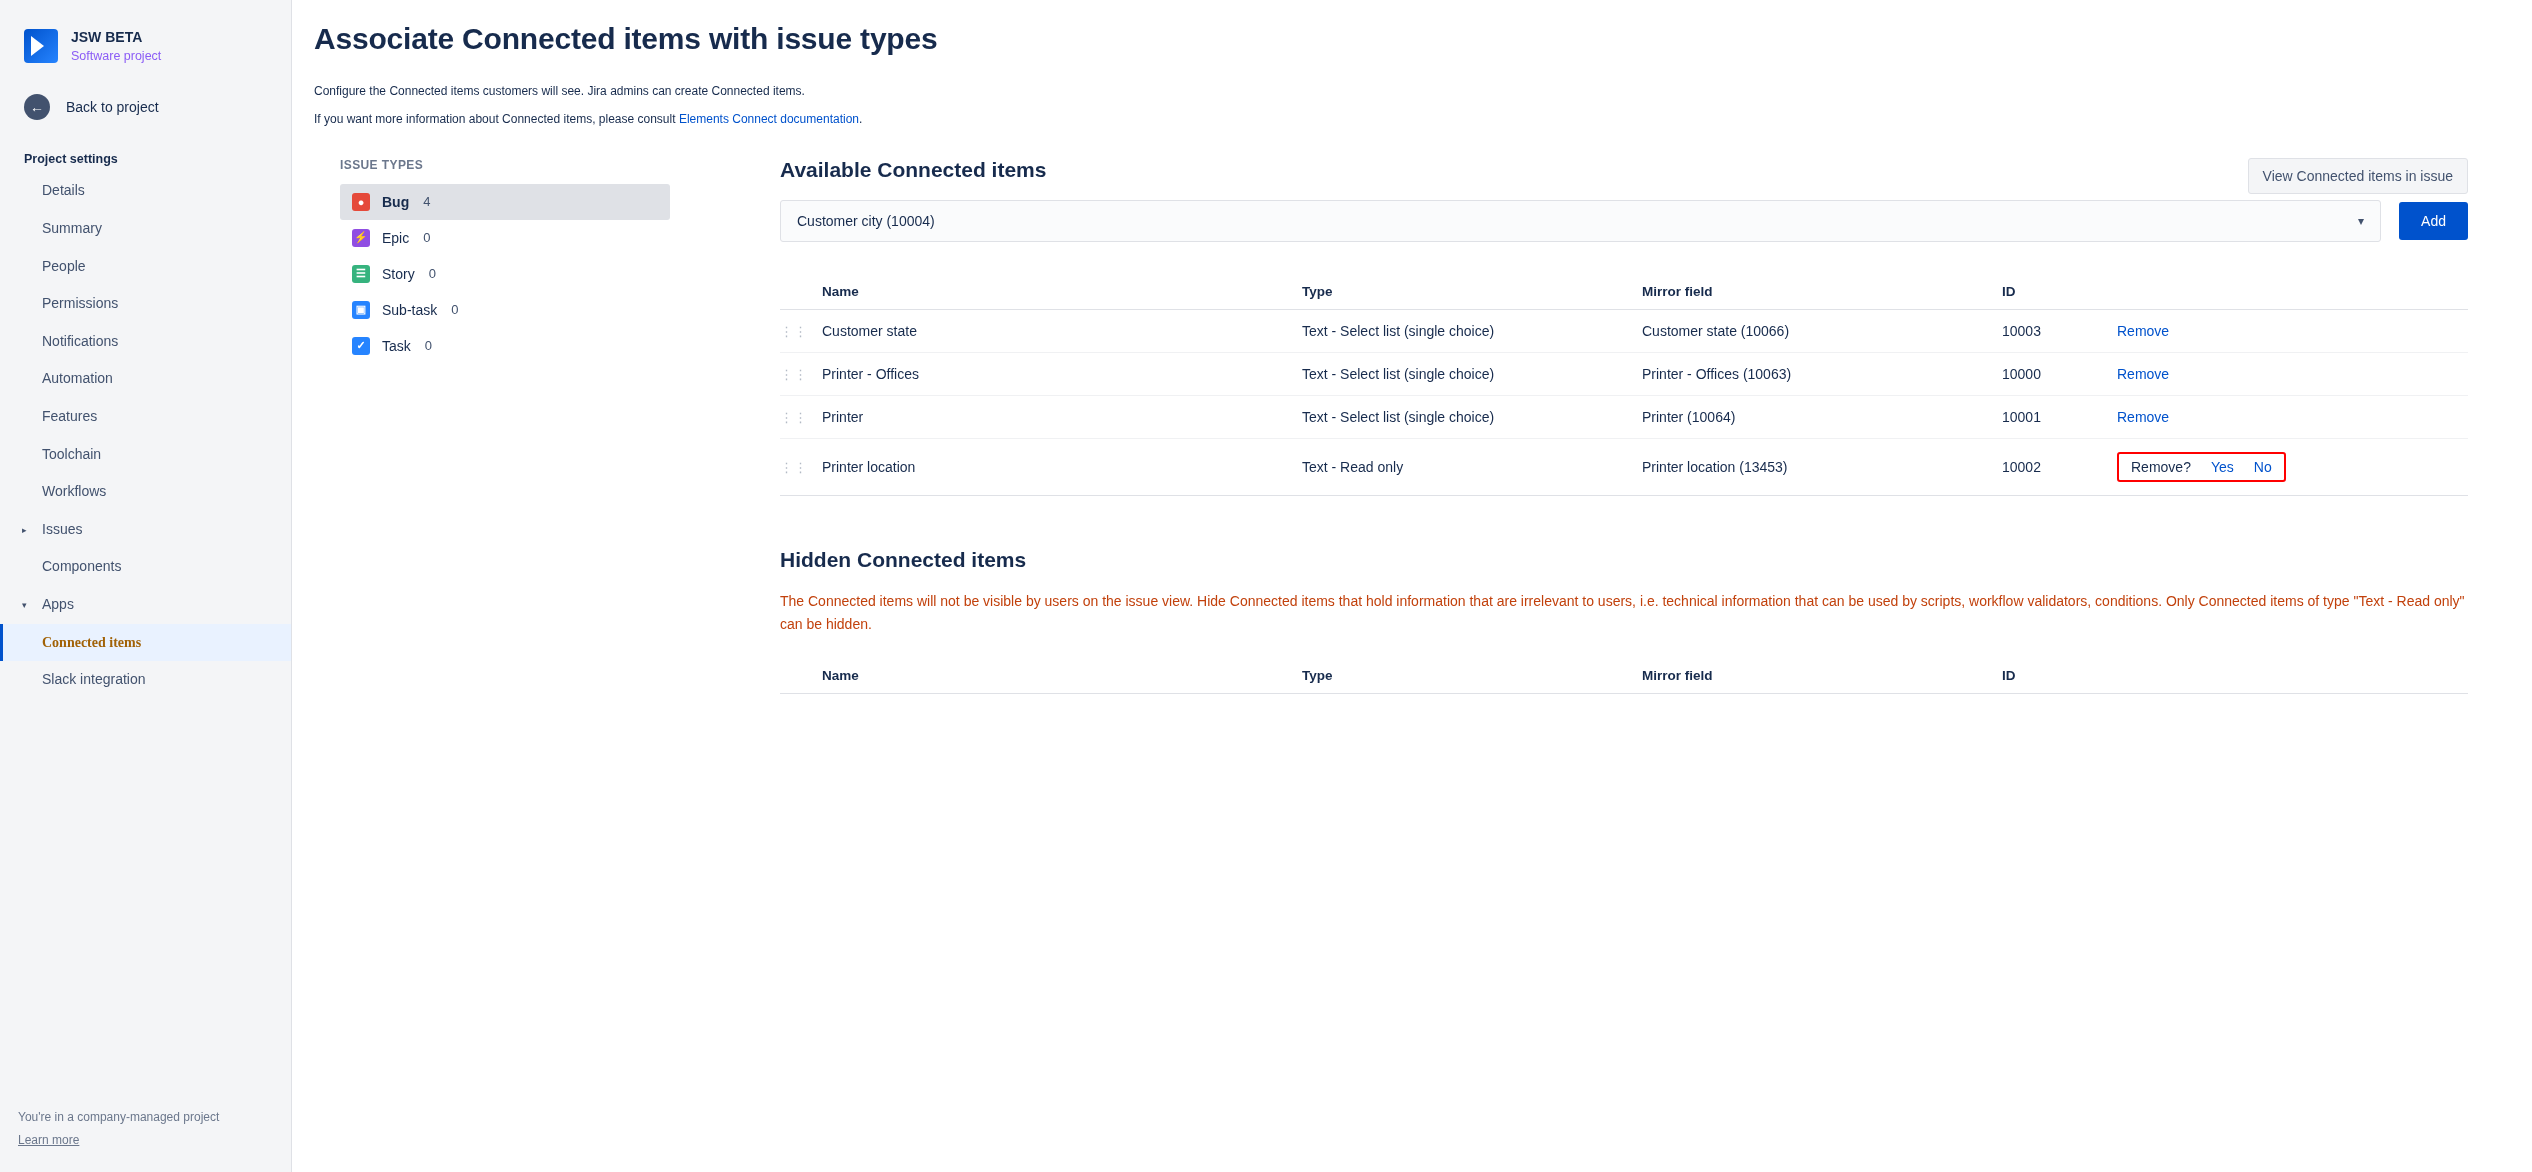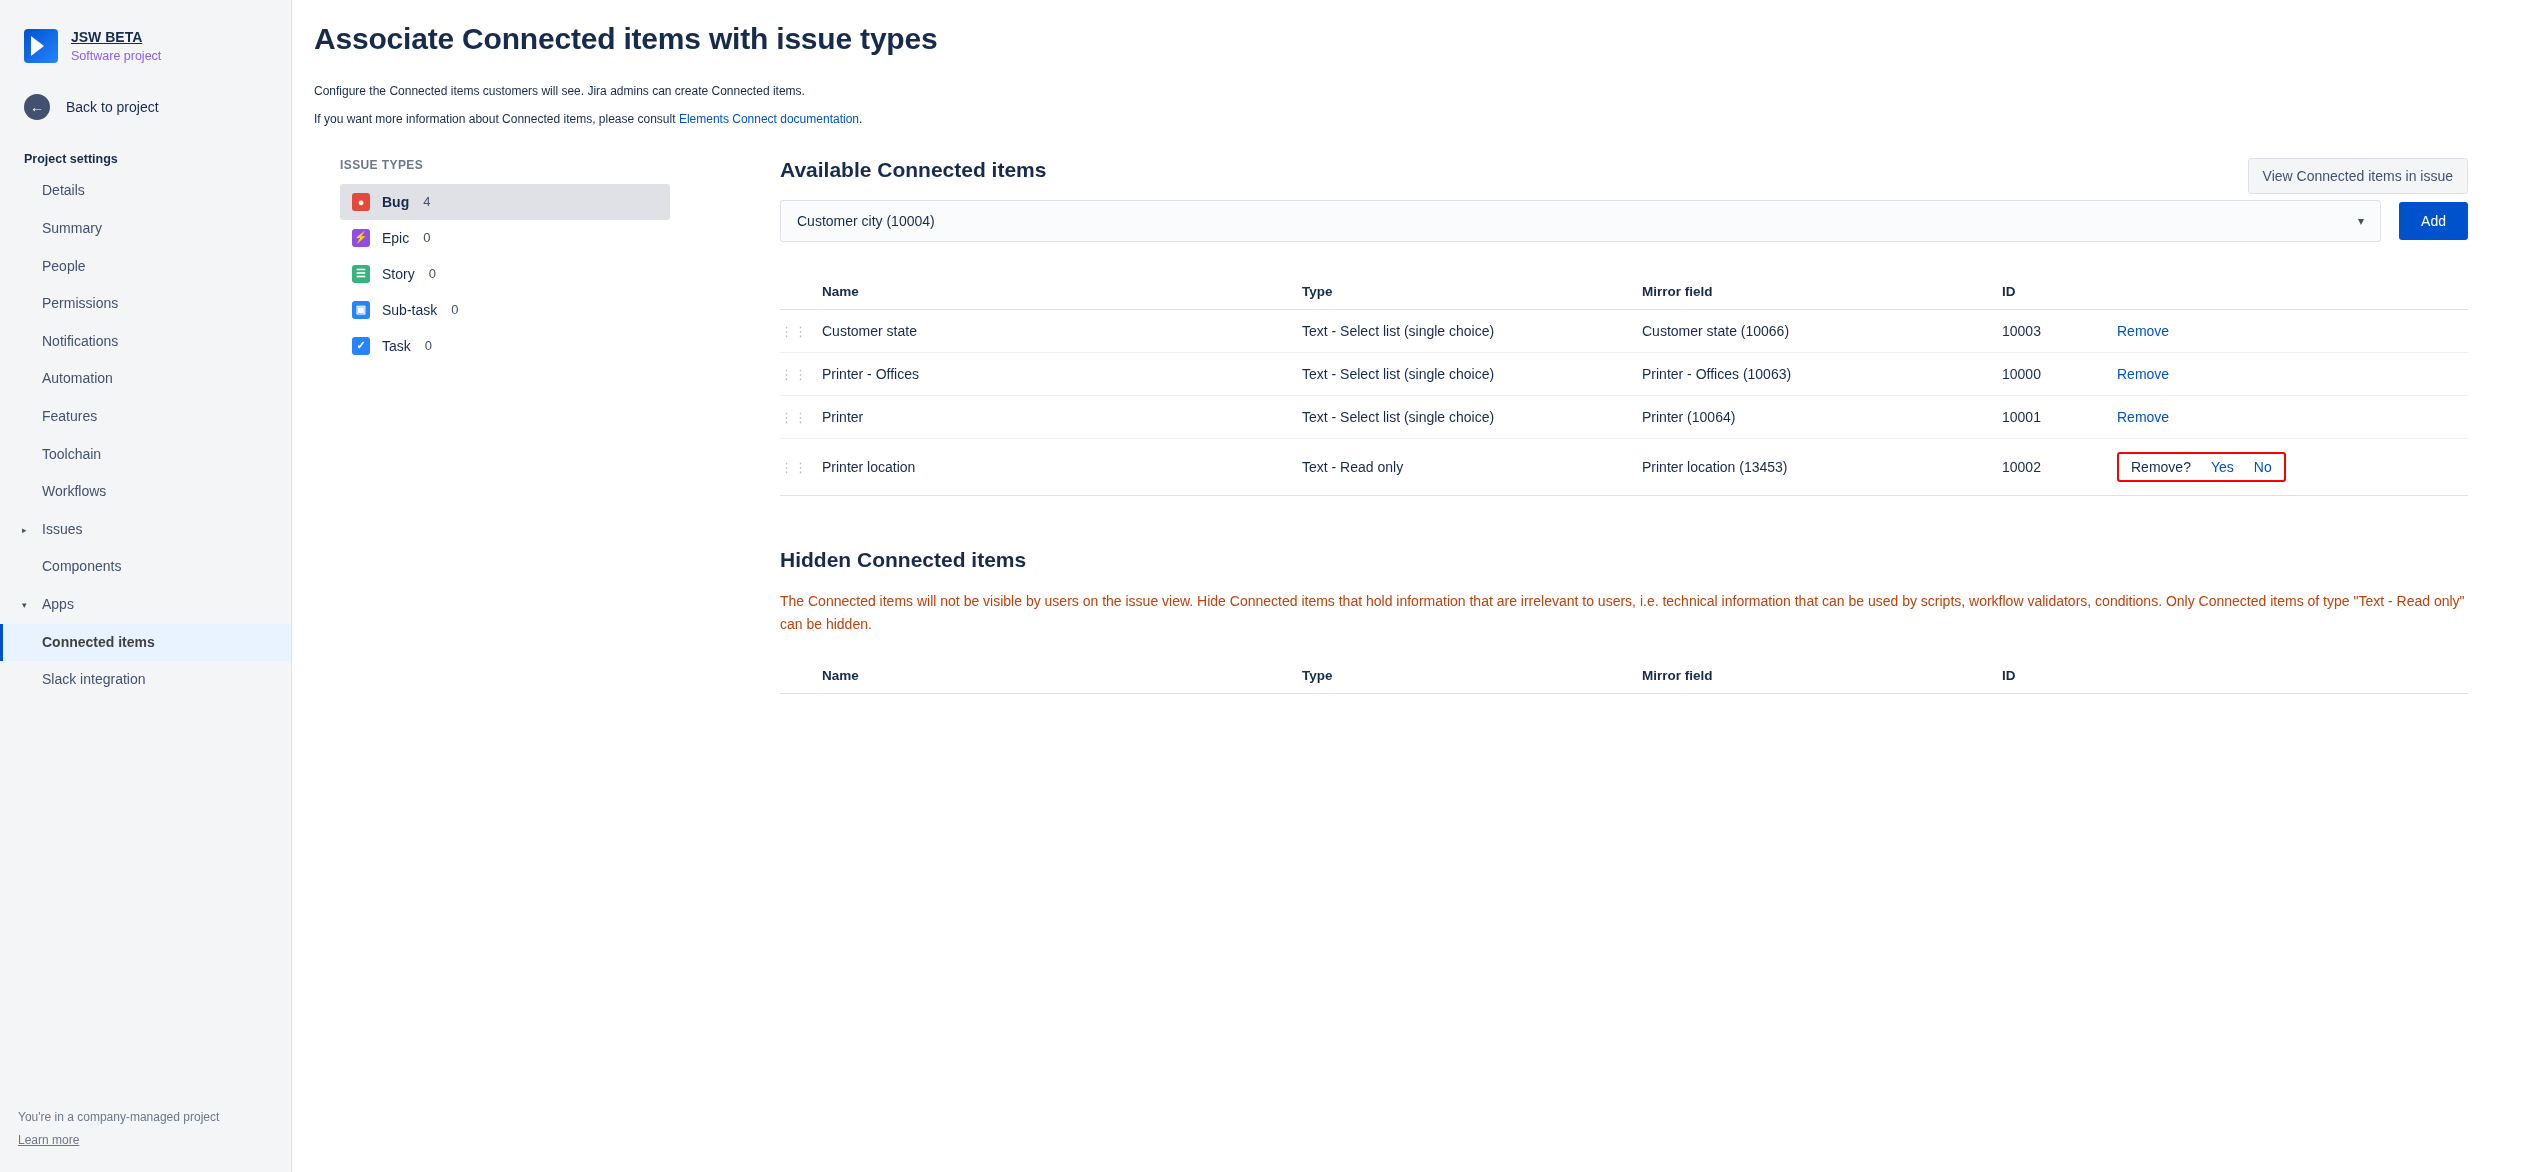--- a/index.html
+++ b/index.html
@@ -45,21 +45,21 @@
   .project-avatar:after {
     content: "";
     position: absolute;
     left: 7px; top: 7px;
     width: 0; height: 0;
     border-left: 13px solid #ffffff;
     border-top: 10px solid transparent;
     border-bottom: 10px solid transparent;
   }
   .project-meta { display: flex; flex-direction: column; line-height: 1.3; }
-  .project-name { font-size: 14px; font-weight: 700; color: #172b4d; text-decoration: underline; }
+  .project-name { font-size: 14px; font-weight: 700; color: #172b4d; }
   .project-type { font-size: 12.5px; color: #8b5cf6; margin-top: 2px; }
 
   .back-row {
     display: flex;
     align-items: center;
     gap: 16px;
     padding: 10px 0 10px 24px;
     cursor: pointer;
   }
   .back-circle {
@@ -93,22 +93,23 @@
     position: absolute;
     left: 22px; top: 50%;
     transform: translateY(-50%);
     font-size: 9px;
     color: #42526e;
   }
   .caret.down { transform: translateY(-50%) rotate(0deg); }
   .nav-item.child { padding-left: 42px; }
   .nav-item.selected {
     background: #e9f2ff;
-    color: #404040;
+    color: #a16207;
     font-weight: 600;
+    font-family: Liberation Serif, serif;
   }
   .nav-item.selected:before {
     content: "";
     position: absolute;
     left: 0; top: 0; bottom: 0;
     width: 3px;
     background: #0052cc;
   }
 
   .sidebar-footer {

